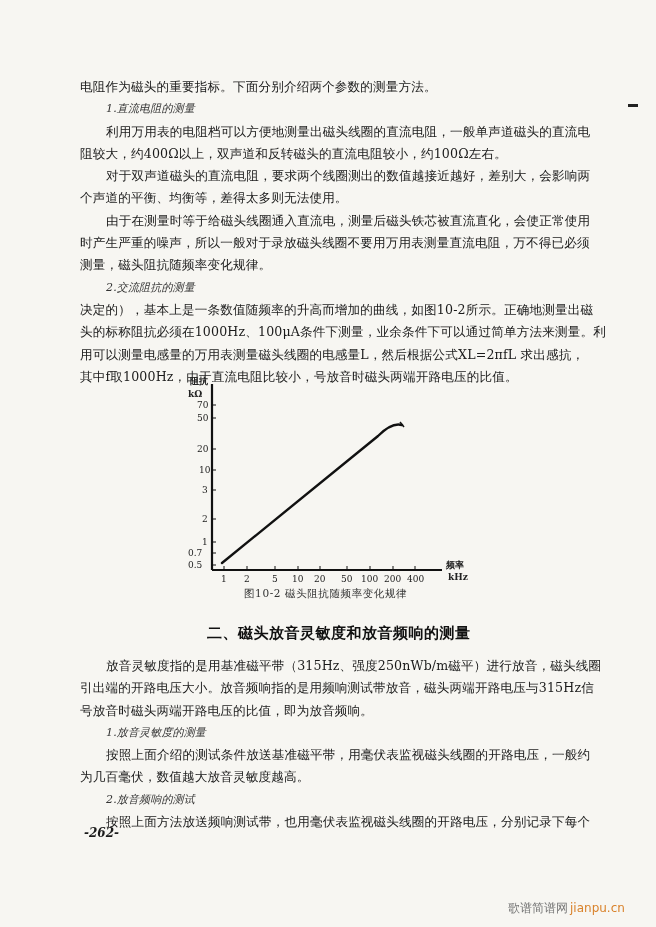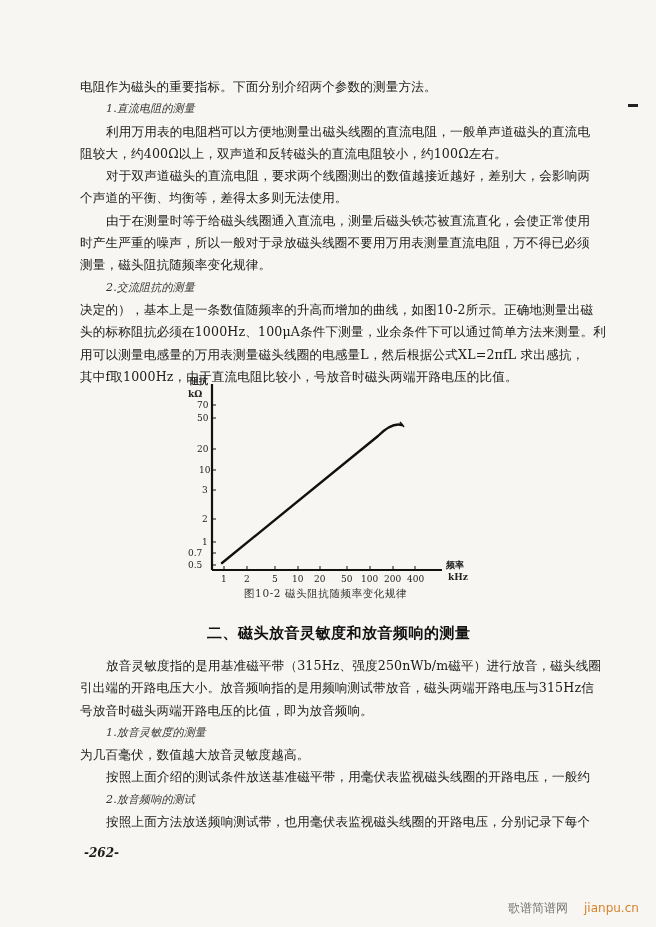--- a/index.html
+++ b/index.html
@@ -15,27 +15,27 @@
   .p .ln { display:block; white-space:nowrap; }
   .indent { padding-left:26px; }
   .sub { font-size:11px; font-style:italic; color:#333; }
   .heading {
     position:absolute; left:200px; top:624px; font-family:"DejaVu Sans","Liberation Sans",sans-serif;
     font-weight:bold; font-size:15px; letter-spacing:0.5px; color:#111;margin-left:7px;
   }
   .caption {
     position:absolute; left:244px; top:587px; font-size:10.5px; color:#333; letter-spacing:0.6px;
   }
-  .pagenum { position:absolute; left:84px; top:826px; font-size:12px; font-weight:bold; font-style:italic;margin-top:20px; }
+  .pagenum { position:absolute; left:84px; top:826px; font-size:12px; font-weight:bold; font-style:italic; }
   .mark { position:absolute; left:628px; top:104px; width:10px; height:3px; background:#222; }
   .watermark {
     position:absolute; left:508px; top:900px; font-family:"DejaVu Sans","Liberation Sans",sans-serif;
     font-size:12px; color:#777;
   }
-  .watermark .url { color:#d9822b; margin-left:16px; }
+  .watermark .url { color:#d9822b; margin-left:2px; }
   svg.chart { position:absolute; left:170px; top:370px; }
   svg text { font-family:"DejaVu Serif","Liberation Serif",serif; fill:#222; }
 </style>
 </head>
 <body>
 
 <div class="page">
 
   <div class="mark"></div>
 
@@ -115,22 +115,22 @@
 
   <div class="caption">图10-2  磁头阻抗随频率变化规律</div>
 
   <div class="heading">二、磁头放音灵敏度和放音频响的测量</div>
 
   <div class="p" id="bottom-text" style="top:655px;">
       <span class="ln indent">放音灵敏度指的是用基准磁平带（315Hz、强度250nWb/m磁平）进行放音，磁头线圈</span>
       <span class="ln">引出端的开路电压大小。放音频响指的是用频响测试带放音，磁头两端开路电压与315Hz信</span>
       <span class="ln">号放音时磁头两端开路电压的比值，即为放音频响。</span>
       <span class="ln indent sub">1.放音灵敏度的测量</span>
+      <span class="ln indent">按照上面介绍的测试条件放送基准磁平带，用毫伏表监视磁头线圈的开路电压，一般约</span>
       <span class="ln">为几百毫伏，数值越大放音灵敏度越高。</span>
-      <span class="ln indent">按照上面介绍的测试条件放送基准磁平带，用毫伏表监视磁头线圈的开路电压，一般约</span>
       <span class="ln indent sub">2.放音频响的测试</span>
       <span class="ln indent">按照上面方法放送频响测试带，也用毫伏表监视磁头线圈的开路电压，分别记录下每个</span>
     </div>
 
   <div class="pagenum">-262-</div>
 
   <div class="watermark">
     <span>歌谱简谱网</span><span class="url">jianpu.cn</span>
   </div>
 </div>

